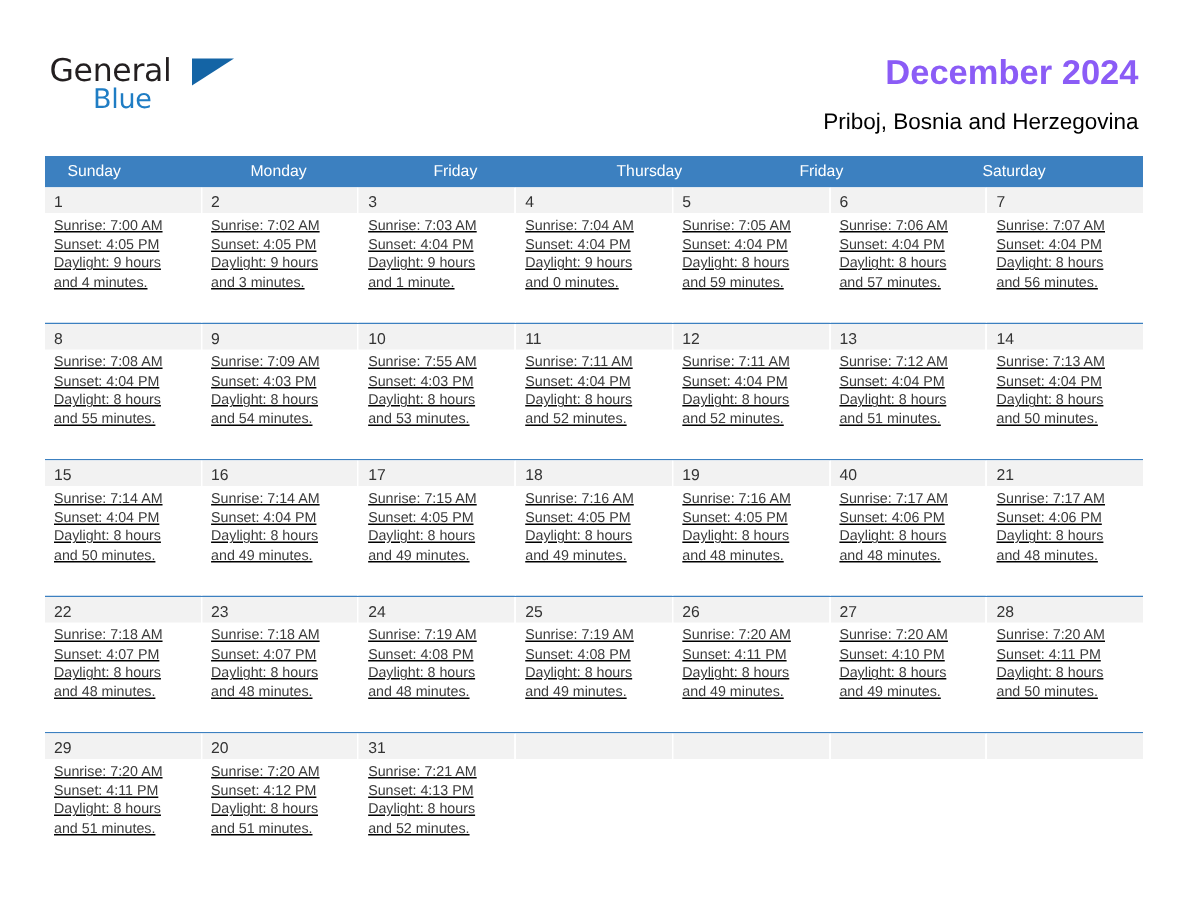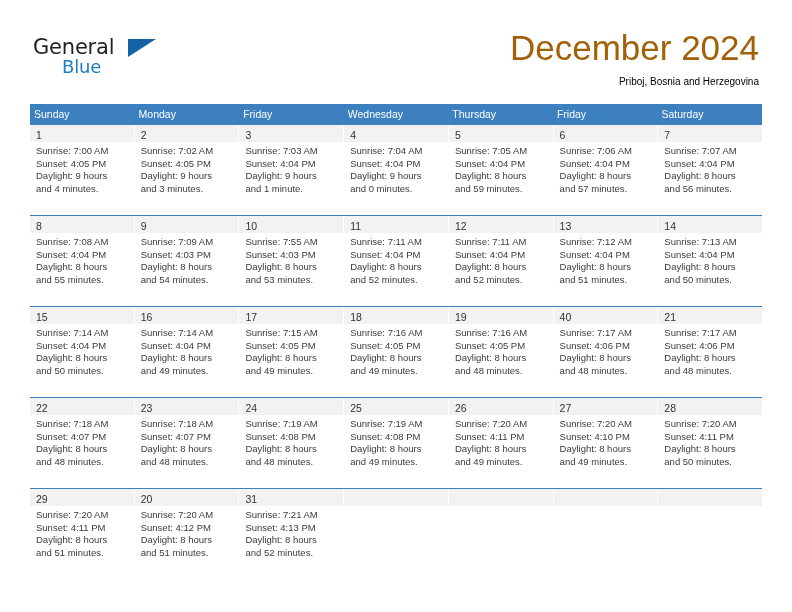--- a/index.html
+++ b/index.html
@@ -69,29 +69,29 @@
     border-bottom: 18px solid transparent;
   }
 
   .title-block {
     position: absolute;
     right: 33px;
     top: 31px;
     text-align: right;
   }
   .title {
-    font-size: 35px;
-    font-weight: normal;
-    color: #a16207;
+    font-size: 23px;
+    font-weight: bold;
+    color: #8b5cf6;
     line-height: 34px;
     white-space: nowrap;
   }
   .subtitle {
     margin-top: 8px;
-    font-size: 10px;
+    font-size: 15px;
     font-weight: normal;
     color: #000000;
     line-height: 18px;
     white-space: nowrap;
   }
 
   
   .calendar {
     position: absolute;
     left: 30px;
@@ -100,21 +100,21 @@
   }
 
   .dow-row {
     display: flex;
     background: #3c80c0;
     height: 20px;
   }
   .dow {
     flex: 1 1 0;
     box-sizing: border-box;
-    padding-left: 4px;
+    padding-left: 15px;
     color: #ffffff;
     font-size: 10.5px;
     line-height: 20px;
     white-space: nowrap;
   }
 
   .week {
     display: flex;
     border-top: 1px solid #3c80c0;
   }
@@ -141,20 +141,21 @@
     box-sizing: border-box;
     padding-left: 6px;
   }
   .day-num {
     font-size: 10.5px;
     line-height: 17px;
     color: #333333;
   }
   .day-body {
     padding: 3px 5px 0 6px;
+    text-decoration: underline;
   }
   .day-line {
     font-size: 9.5px;
     line-height: 12.6px;
     color: #3b3b3b;
     white-space: nowrap;
   }
   .day.empty .day-num-band {
     background: #f2f2f2;
   }
@@ -178,21 +179,20 @@
     </div>
 
   </div>
 
   <div class="calendar">
 
     <div class="dow-row">
       <div class="dow">Sunday</div>
       <div class="dow">Monday</div>
       <div class="dow">Friday</div>
-      <div class="dow">Wednesday</div>
       <div class="dow">Thursday</div>
       <div class="dow">Friday</div>
       <div class="dow">Saturday</div>
     </div>
 
     <div class="week">
       <div class="day">
         <div class="day-num-band"><span class="day-num">1</span></div>
         <div class="day-body">
           <div class="day-line">Sunrise: 7:00 AM</div>

